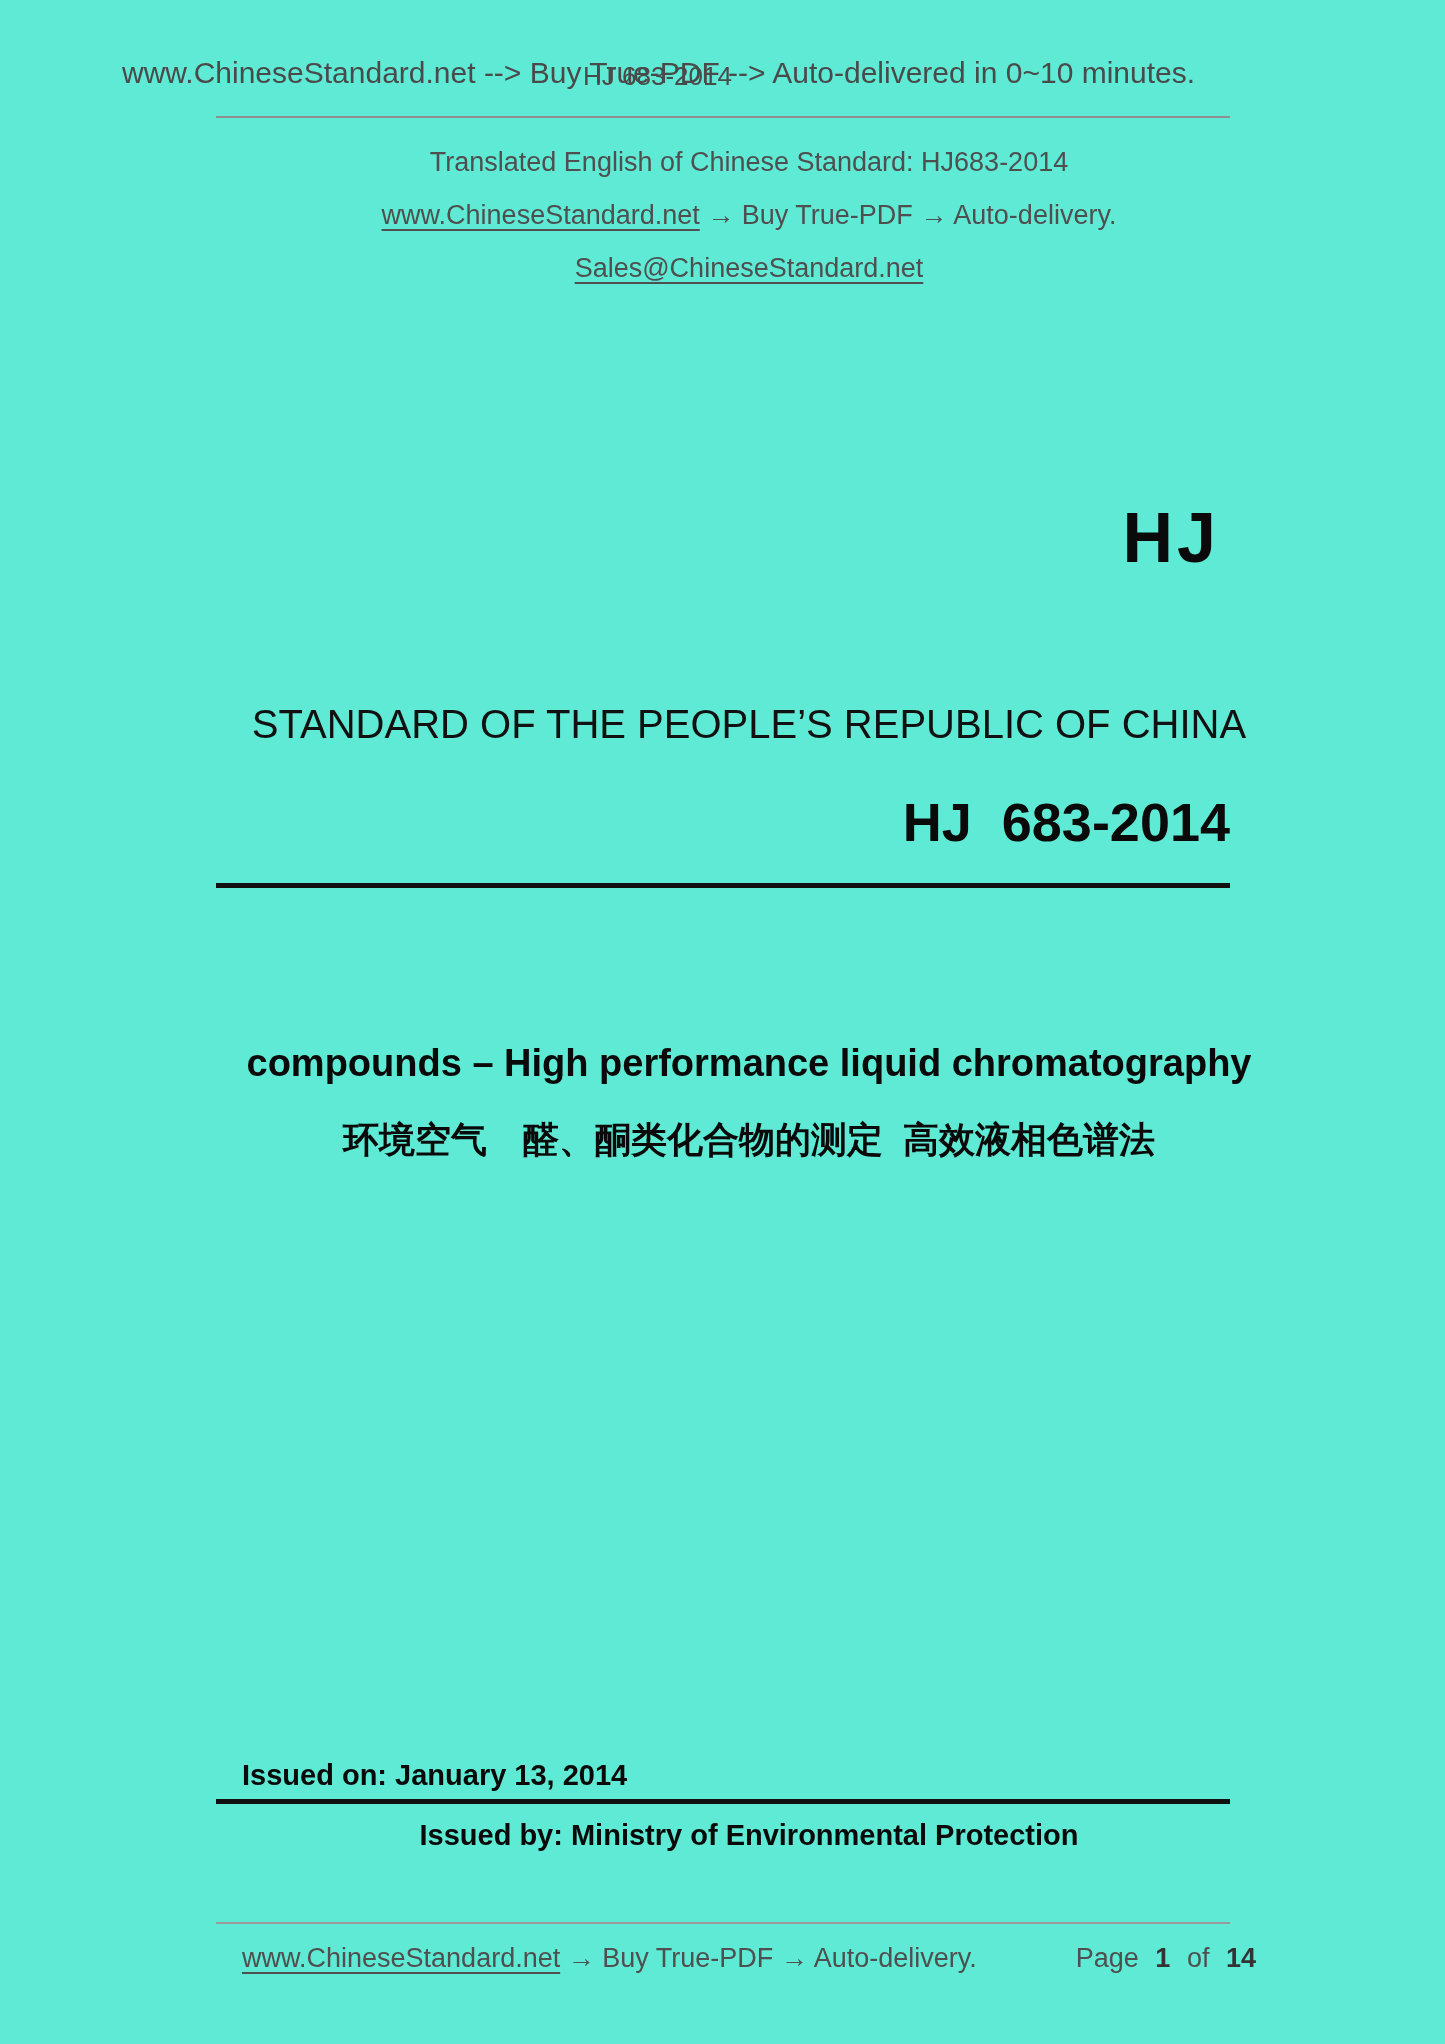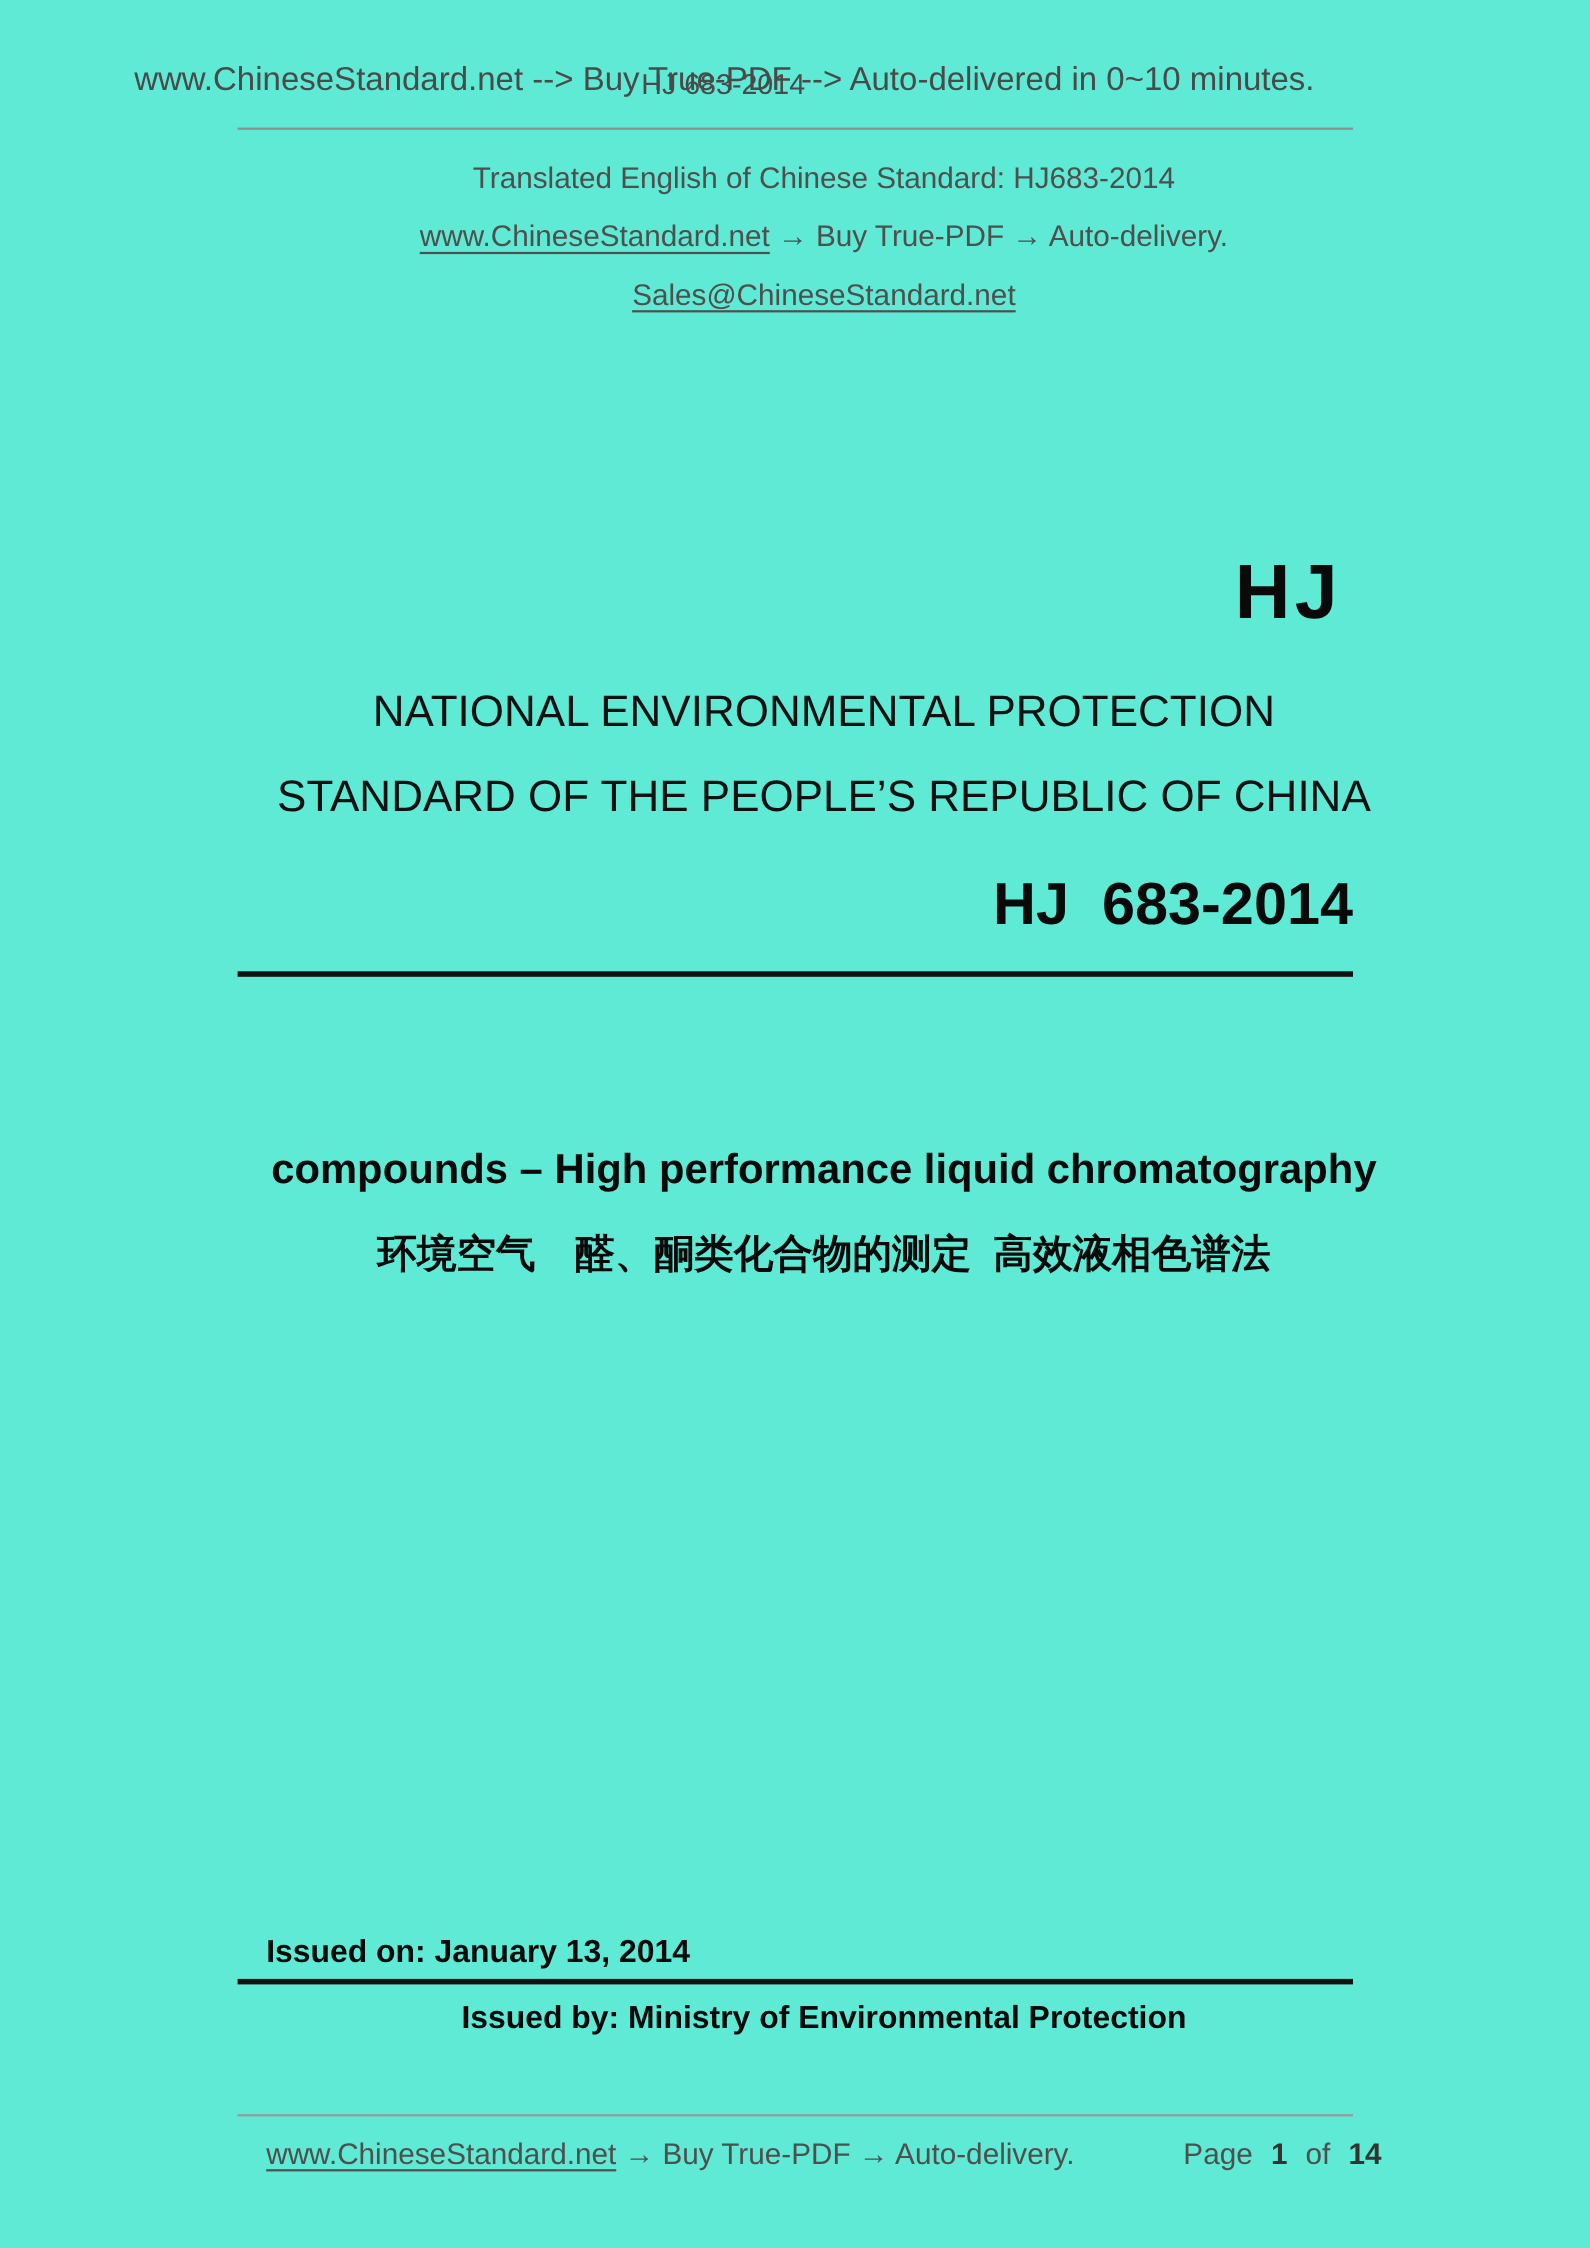--- a/index.html
+++ b/index.html
@@ -65,21 +65,20 @@
 
   <div class="hdr-watermark">www.ChineseStandard.net --&gt; Buy True-PDF --&gt; Auto-delivered in 0~10 minutes.</div>
   <div class="hdr-docnum">HJ 683-2014</div>
   <div class="rule thin" style="top:116px;"></div>
 
   <div class="col intro" style="top:149px;">Translated English of Chinese Standard: HJ683-2014</div>
   <div class="col intro" style="top:202px;"><span class="u">www.ChineseStandard.net</span><span> → Buy True-PDF → Auto-delivery.</span></div>
   <div class="col intro" style="top:255px;"><span class="u">Sales@ChineseStandard.net</span></div>
 
   <div class="hj-logo">HJ</div>
-  <div class="col org" style="top:627px;">NATIONAL ENVIRONMENTAL PROTECTION</div>
   <div class="col org" style="top:704px;">STANDARD OF THE PEOPLE’S REPUBLIC OF CHINA</div>
   <div class="code">HJ  683-2014</div>
   <div class="rule thick" style="top:883px;"></div>
 
   <div class="col doc-title" style="top:1044px;">compounds – High performance liquid chromatography</div>
   <div class="col doc-title-cn" style="top:1122px;">环境空气　醛、酮类化合物的测定  高效液相色谱法</div>
 
   <div class="col issue-row" style="top:1761px;align-items:center;">
     <span>Issued on: January 13, 2014</span>
   </div>

